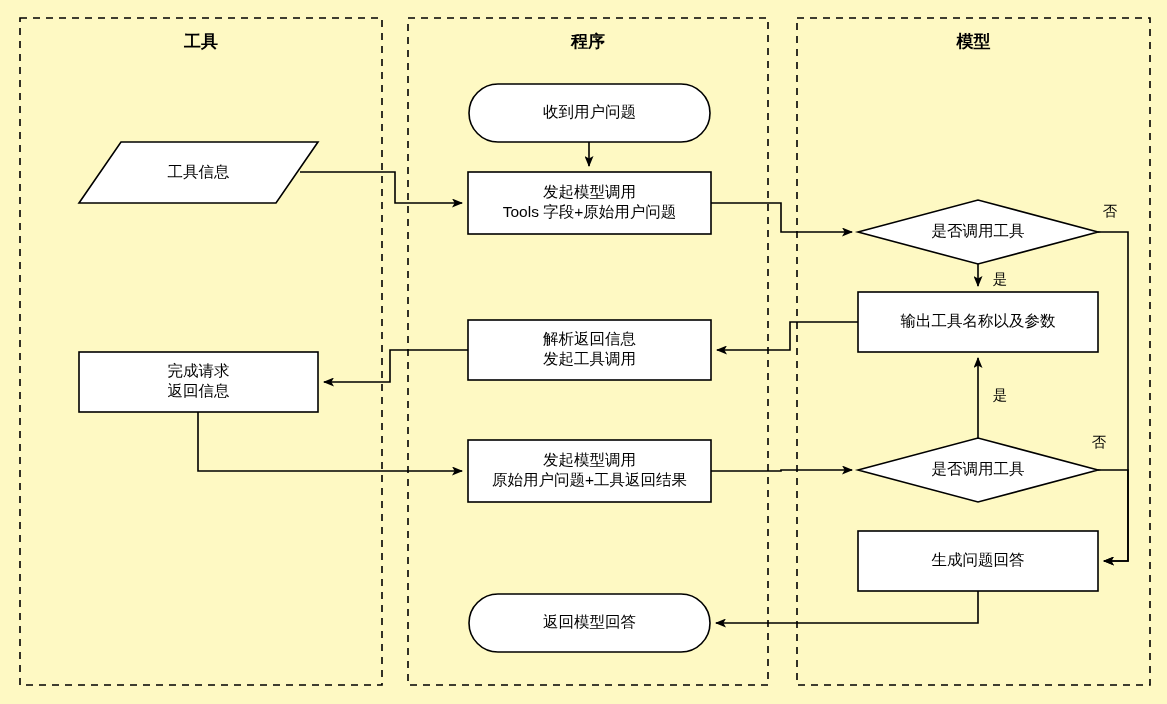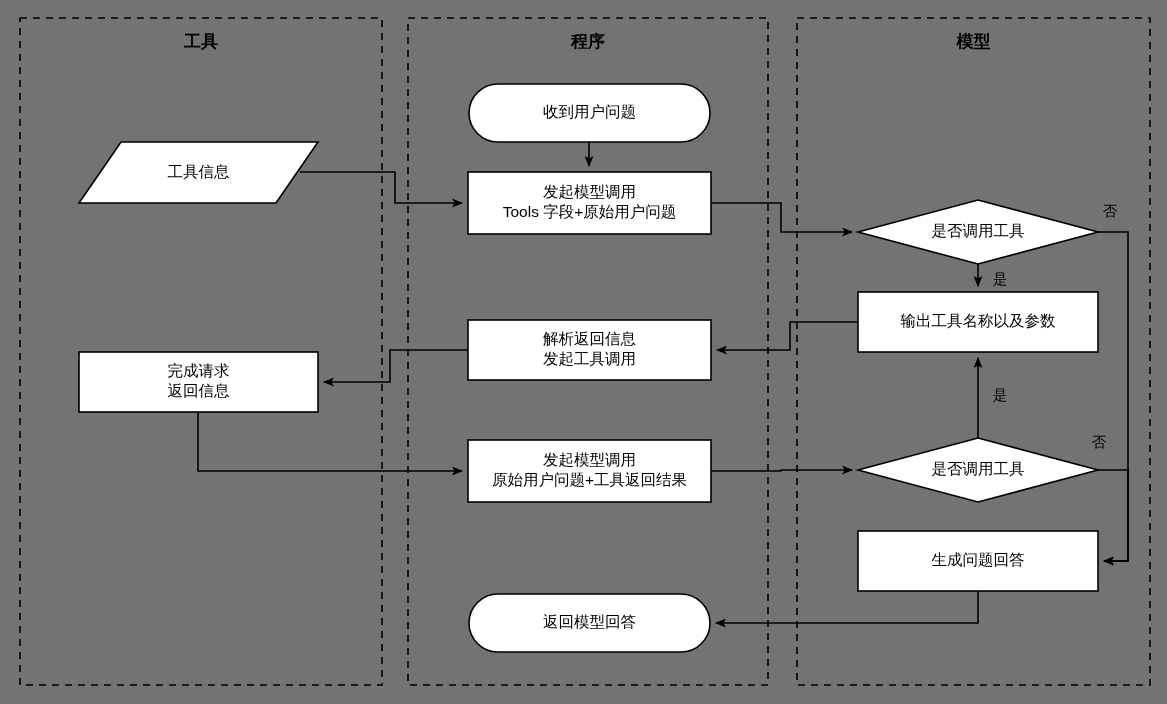--- a/index.html
+++ b/index.html
@@ -8,21 +8,21 @@
     padding: 0;
     background: #ffffff;
   }
   body {
     font-family: "Liberation Sans", "DejaVu Sans", sans-serif;
   }
   #canvas-wrap {
     position: relative;
     width: 1167px;
     height: 704px;
-    background: #737373;
+    background: #fef9c3;
     overflow: hidden;
   }
   svg#flow {
     display: block;
     width: 1167px;
     height: 704px;
   }
   .lane-box {
     fill: none;
     stroke: #000000;

